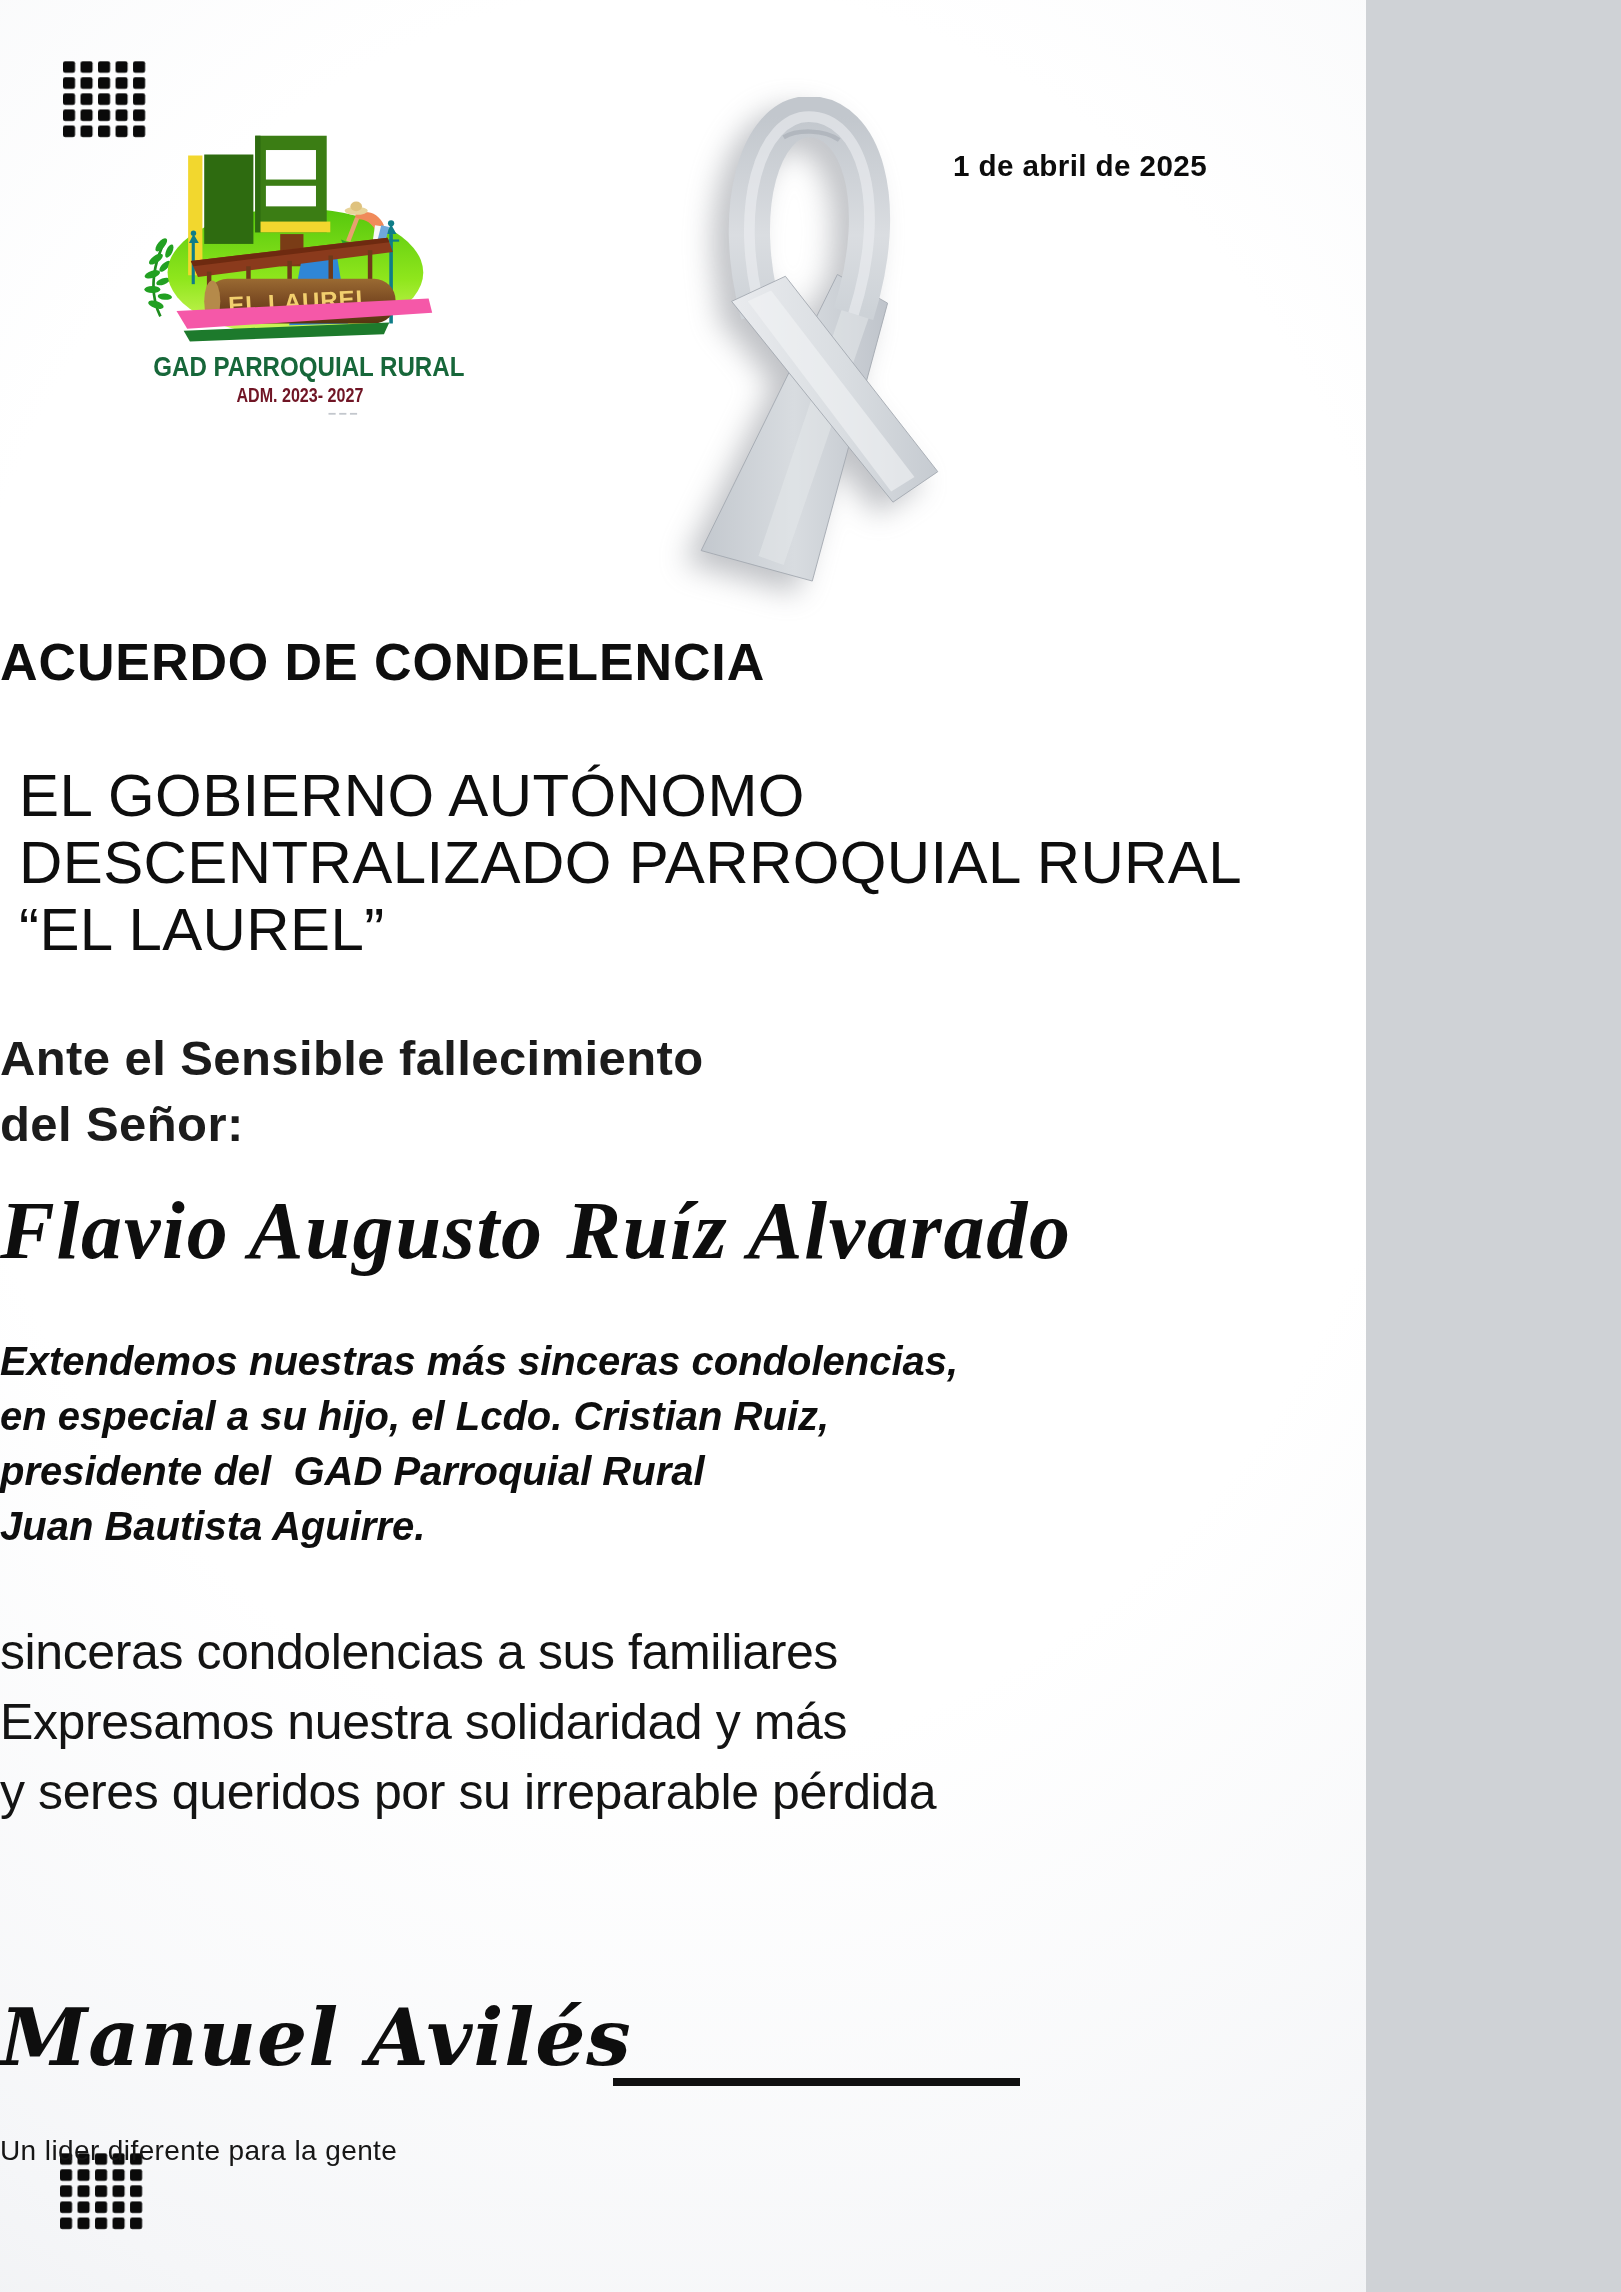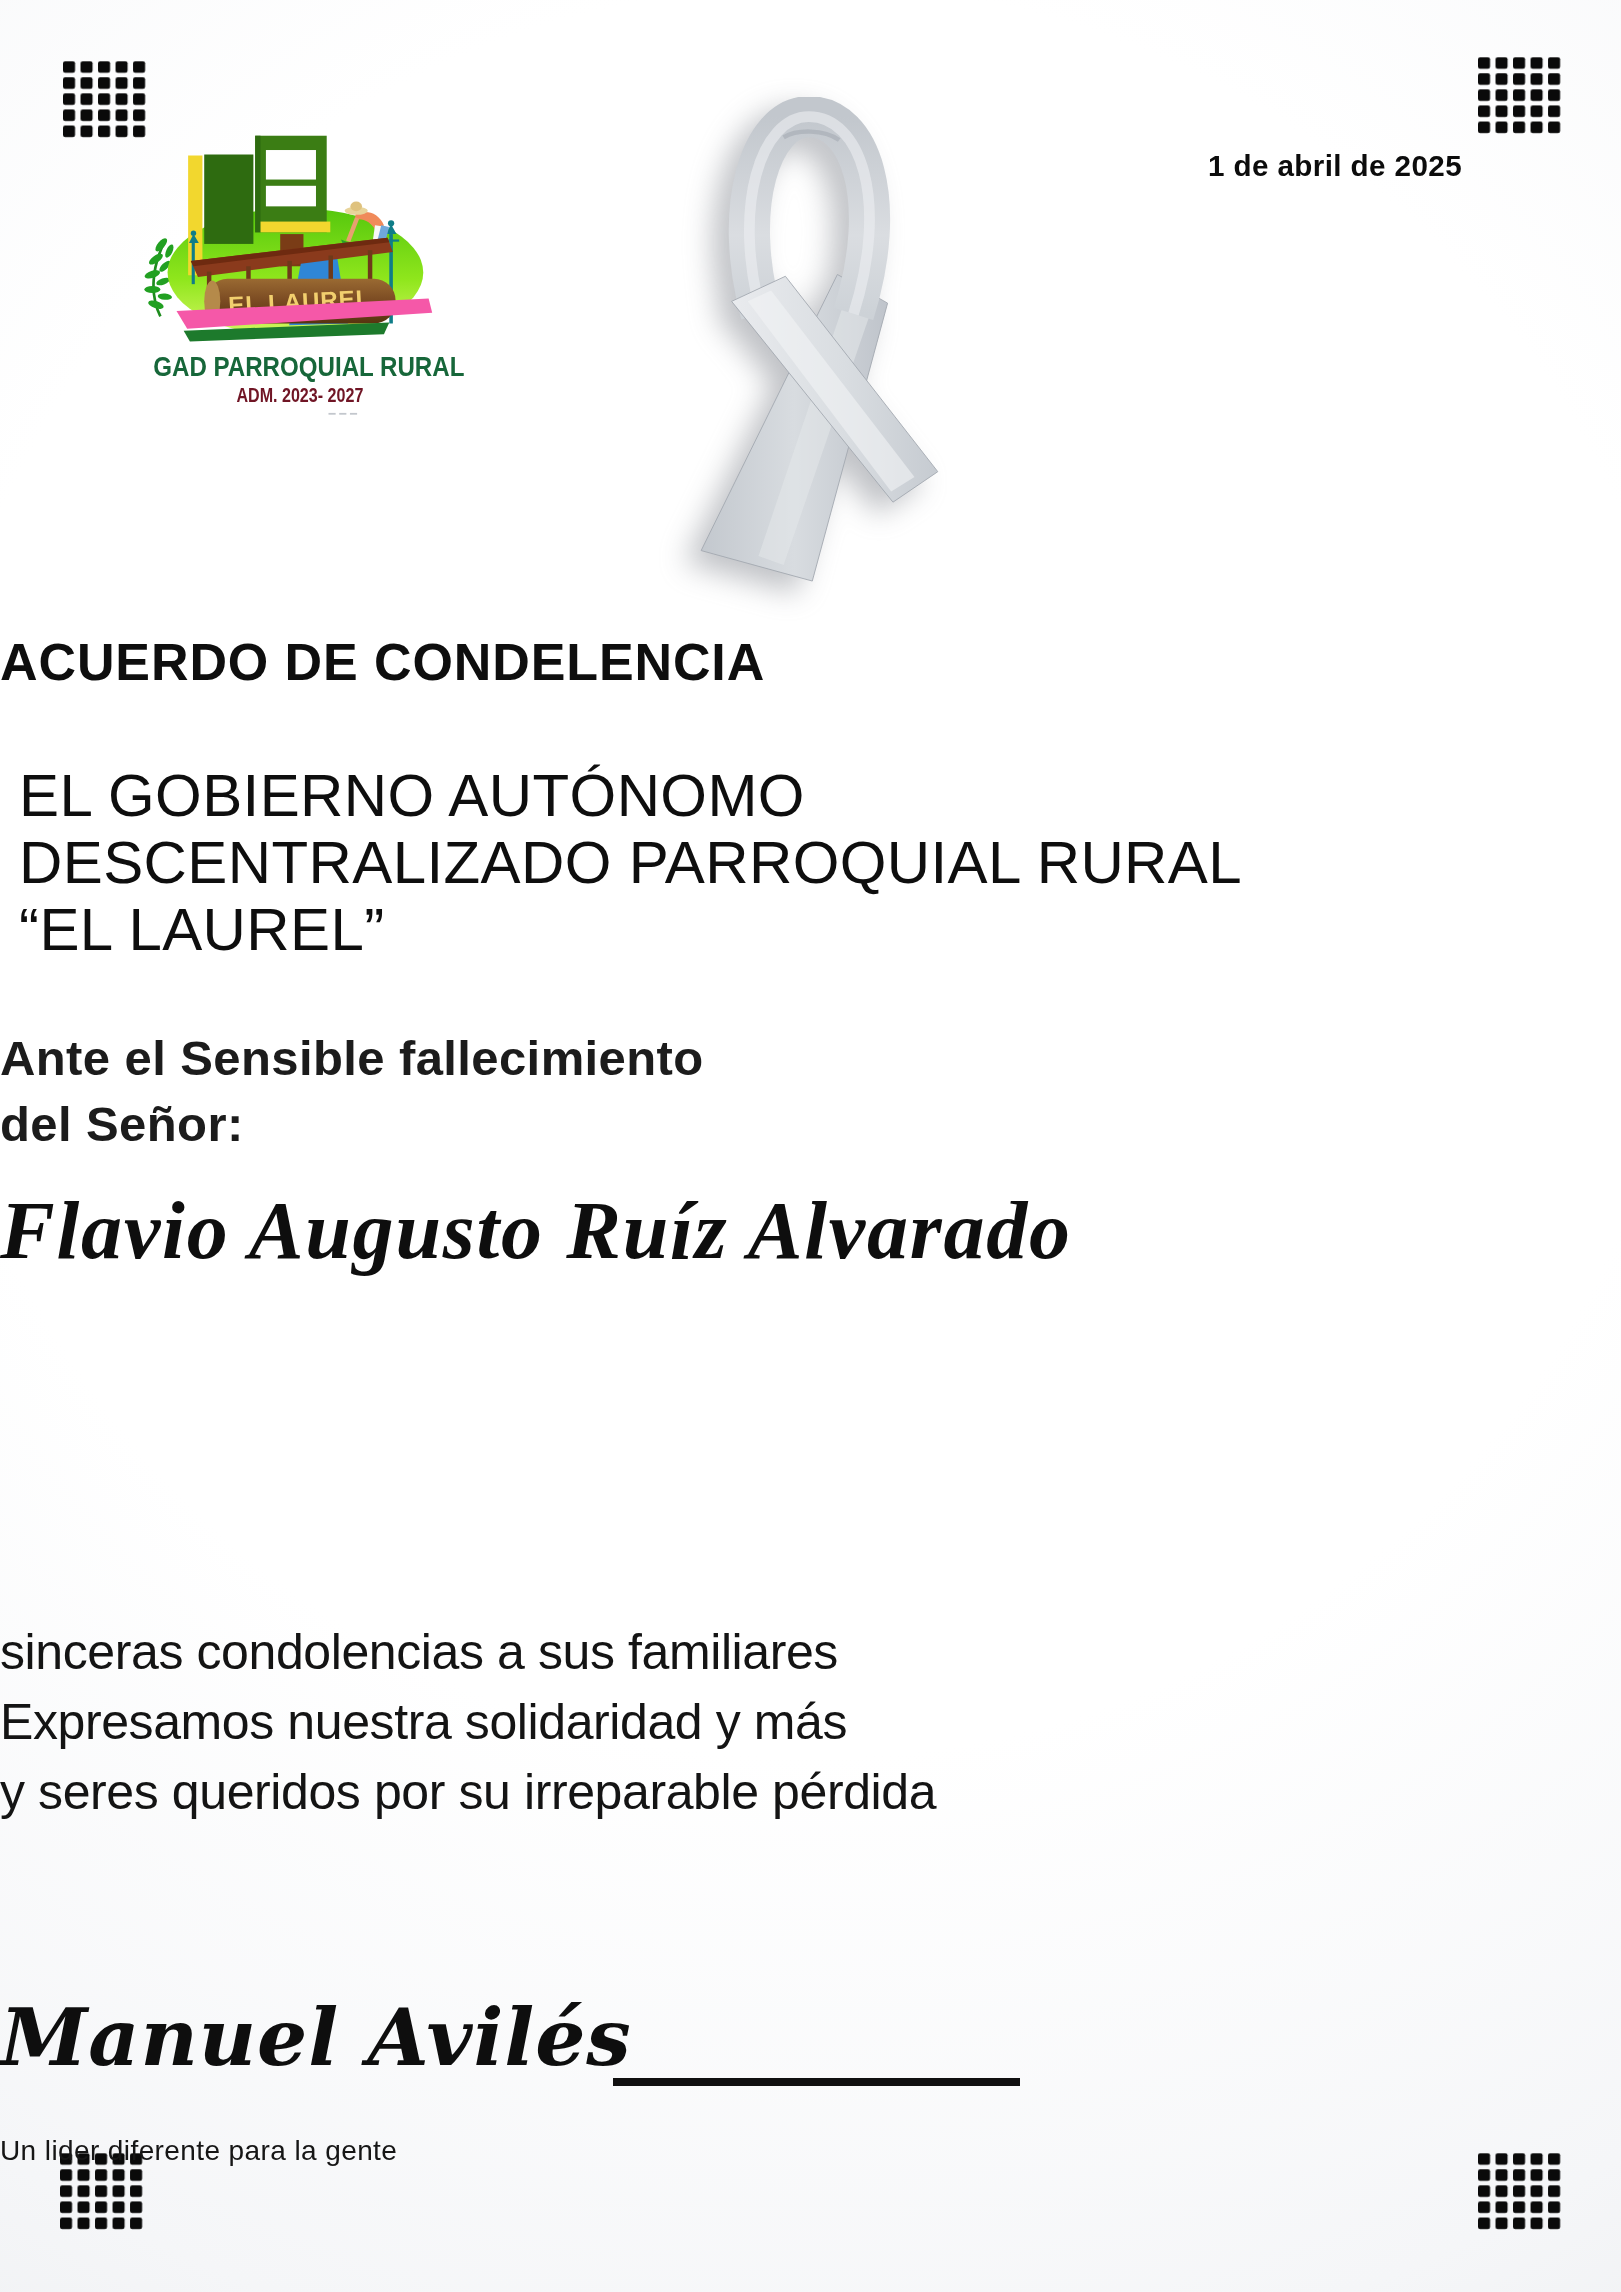--- a/index.html
+++ b/index.html
@@ -1,17 +1,17 @@
 <!DOCTYPE html>
 <html style="font-size:14.3px"><head>
 <meta charset="utf-8">
 <style>
   html,body{margin:0;padding:0;background:#cfd2d6;}
   .page{
-    position:relative;width:1621px;height:2293px;overflow:hidden;
+    position:relative;width:1366px;height:2293px;overflow:hidden;
     font-family:"Liberation Sans",sans-serif;color:#0e0e0e;
     background:radial-gradient(130% 92% at 50% 38%, #ffffff 42%, #f5f6f8 72%, #e7e9ec 100%);
   }
   .abs{position:absolute;}
   .center-text{left:0;width:100%;text-align:left;}
   .line{white-space:pre-wrap;}
 
   
   .dots{width:84px;height:79px;}
 
@@ -230,20 +230,26 @@
     <div class="line">“EL LAUREL”</div>
   </div>
 
   <div class="abs center-text intro">
     <div class="line">Ante el Sensible fallecimiento</div>
     <div class="line">del Señor:</div>
   </div>
 
   <div class="abs center-text deceased">Flavio Augusto Ruíz Alvarado</div>
 
+  <div class="abs center-text cond">
+    <div class="line">Extendemos nuestras más sinceras condolencias,</div>
+    <div class="line">en especial a su hijo, el Lcdo. Cristian Ruiz,</div>
+    <div class="line">presidente del  GAD Parroquial Rural</div>
+    <div class="line">Juan Bautista Aguirre.</div>
+  </div>
 
   <div class="abs center-text solid">
     <div class="line">sinceras condolencias a sus familiares</div>
     <div class="line">Expresamos nuestra solidaridad y más</div>
     <div class="line">y seres queridos por su irreparable pérdida</div>
   </div>
 
   <div class="abs center-text sig-name">Manuel Avilés</div>
   <div class="abs sig-rule"></div>
   <div class="abs center-text tagline">Un lider diferente para la gente</div>

